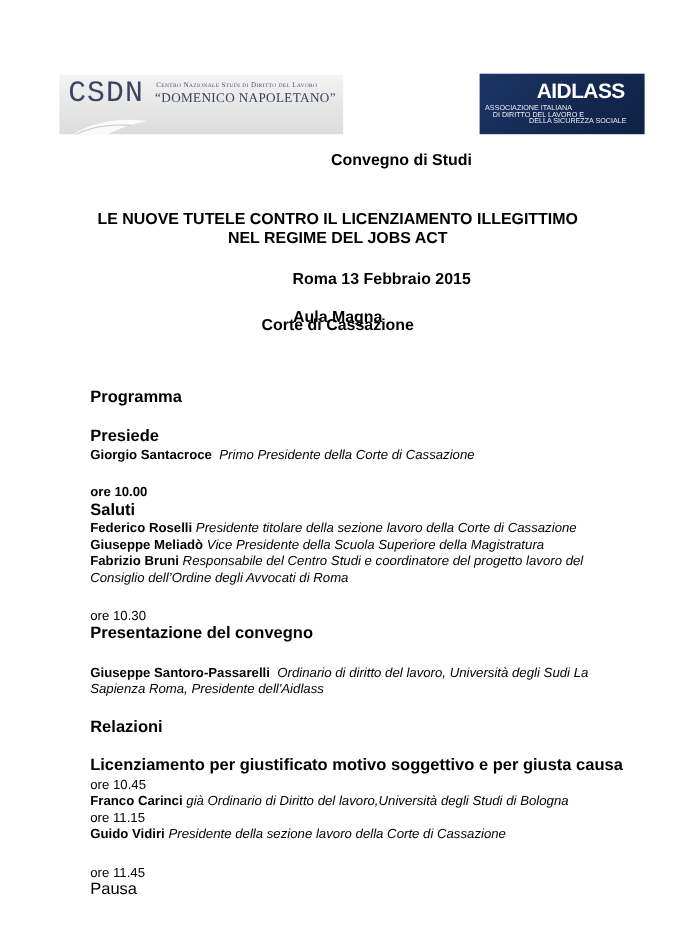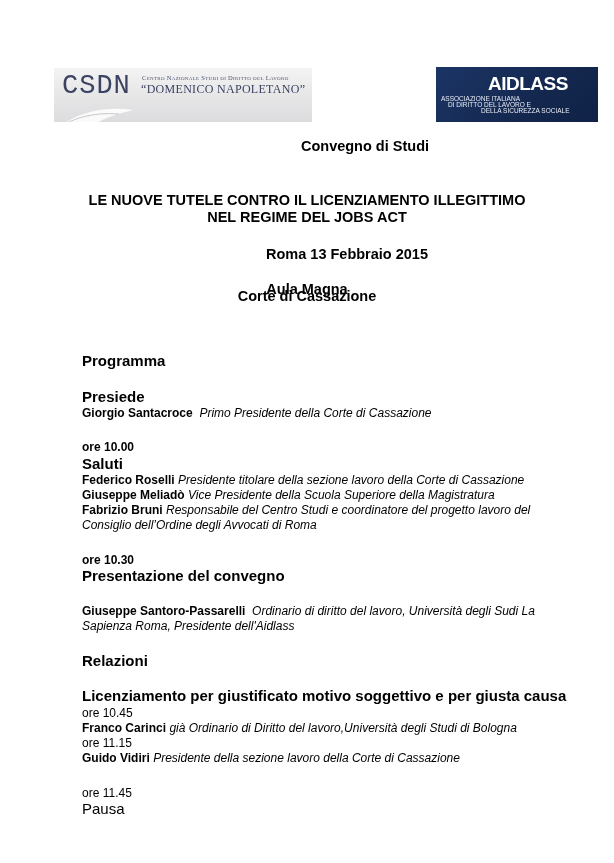--- a/index.html
+++ b/index.html
@@ -6,21 +6,21 @@
   body { width:614px; height:863px; position:relative; overflow:hidden; font-family:"Liberation Sans", sans-serif; color:#000; }
   .abs { position:absolute; }
   
   #csdn-logo { left:54px; top:68px; width:258px; height:54px;
     background:linear-gradient(180deg,#f4f4f4 0%,#e9e9ea 40%,#dcdcde 100%); overflow:hidden; }
   #csdn-logo .mark { position:absolute; left:8px; top:3px; font-family:Liberation Mono, monospace; font-size:27px; color:#3c4262; letter-spacing:1px; }
   #csdn-logo .line1 { position:absolute; left:88px; top:6px; font-family:"Liberation Serif", serif; font-size:6.5px; color:#505670; letter-spacing:0.3px; font-variant:small-caps; }
   #csdn-logo .line2 { position:absolute; left:87px; top:14px; font-family:"Liberation Serif", serif; font-size:12px; color:#3c4262; letter-spacing:0.3px; }
   #csdn-logo .book { position:absolute; left:0; top:34px; width:120px; height:30px; }
   
-  #aidlass-logo { left:436px; top:67px; width:162px; height:55px; background:linear-gradient(135deg,#1c3566 0%,#14284f 60%,#0f2146 100%); overflow:hidden; }
+  #aidlass-logo { left:436px; top:67px; width:150px; height:55px; background:linear-gradient(135deg,#1c3566 0%,#14284f 60%,#0f2146 100%); overflow:hidden; }
   #aidlass-logo .mark { position:absolute; left:52px; top:6px; font-size:19px; font-weight:bold; color:#fff; letter-spacing:-0.5px; }
   #aidlass-logo .sub { position:absolute; font-size:6.5px; color:#e8ecf5; line-height:6.5px; white-space:nowrap; }
   .center { position:absolute; left:0; width:614px; text-align:center; font-weight:bold; }
   .t15 { font-size:14.5px; }
   .left { position:absolute; left:54px; white-space:nowrap;margin-left:28px; }
   .h1 { font-size:15px; font-weight:bold; }
   .txt { font-size:12px; }
   .b { font-weight:bold;text-align:center; }
   .i { font-style:italic; }
   .pausa { font-size:15px; }
@@ -69,21 +69,21 @@
 <div class="left txt" style="top:488px;">
   <span class="b">Giuseppe Meliadò</span>
   <span class="i">Vice Presidente della Scuola Superiore della Magistratura</span>
 </div>
 <div class="left txt" style="top:503px;">
   <span class="b">Fabrizio Bruni</span>
   <span class="i">Responsabile del Centro Studi e coordinatore del progetto lavoro del</span>
 </div>
 <div class="left txt i" style="top:518px;">Consiglio dell’Ordine degli Avvocati di Roma</div>
 
-<div class="left txt" style="top:553px;font-weight:bold;">ore 10.30</div>
+<div class="left txt" style="top:553px;">ore 10.30</div>
 <div class="left h1" style="top:567px;">Presentazione del convegno</div>
 <div class="left txt" style="top:604px;">
   <span class="b">Giuseppe Santoro-Passarelli</span>&nbsp;
   <span class="i">Ordinario di diritto del lavoro, Università degli Sudi La</span>
 </div>
 <div class="left txt i" style="top:619px;">Sapienza Roma, Presidente dell'Aidlass</div>
 
 <div class="left h1" style="top:652px;">Relazioni</div>
 <div class="left h1" style="top:687px;">Licenziamento per  giustificato motivo  soggettivo   e  per giusta causa</div>
 <div class="left txt" style="top:706px;">ore 10.45</div>

